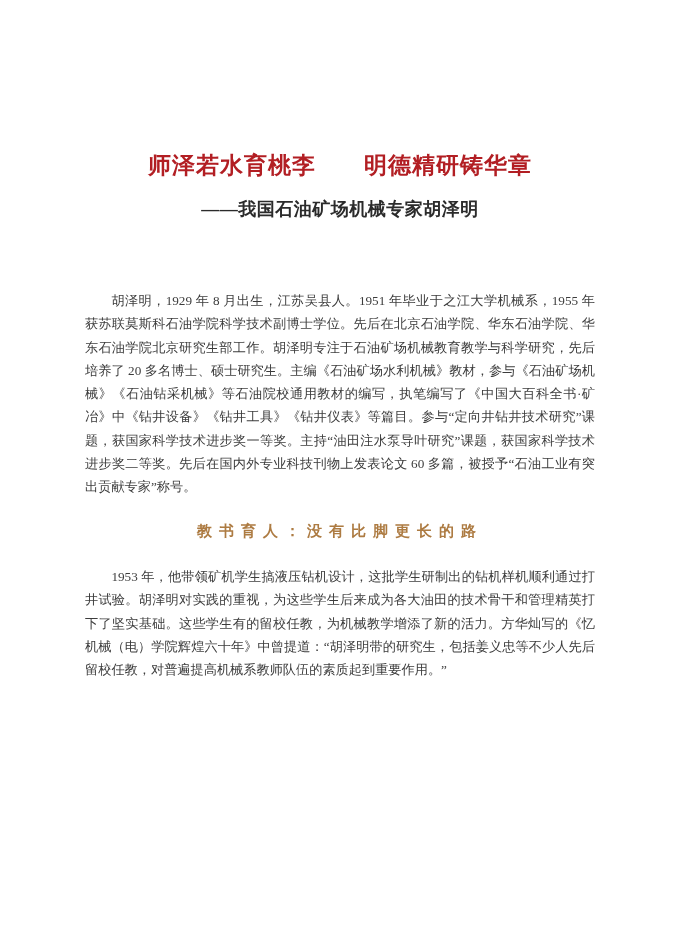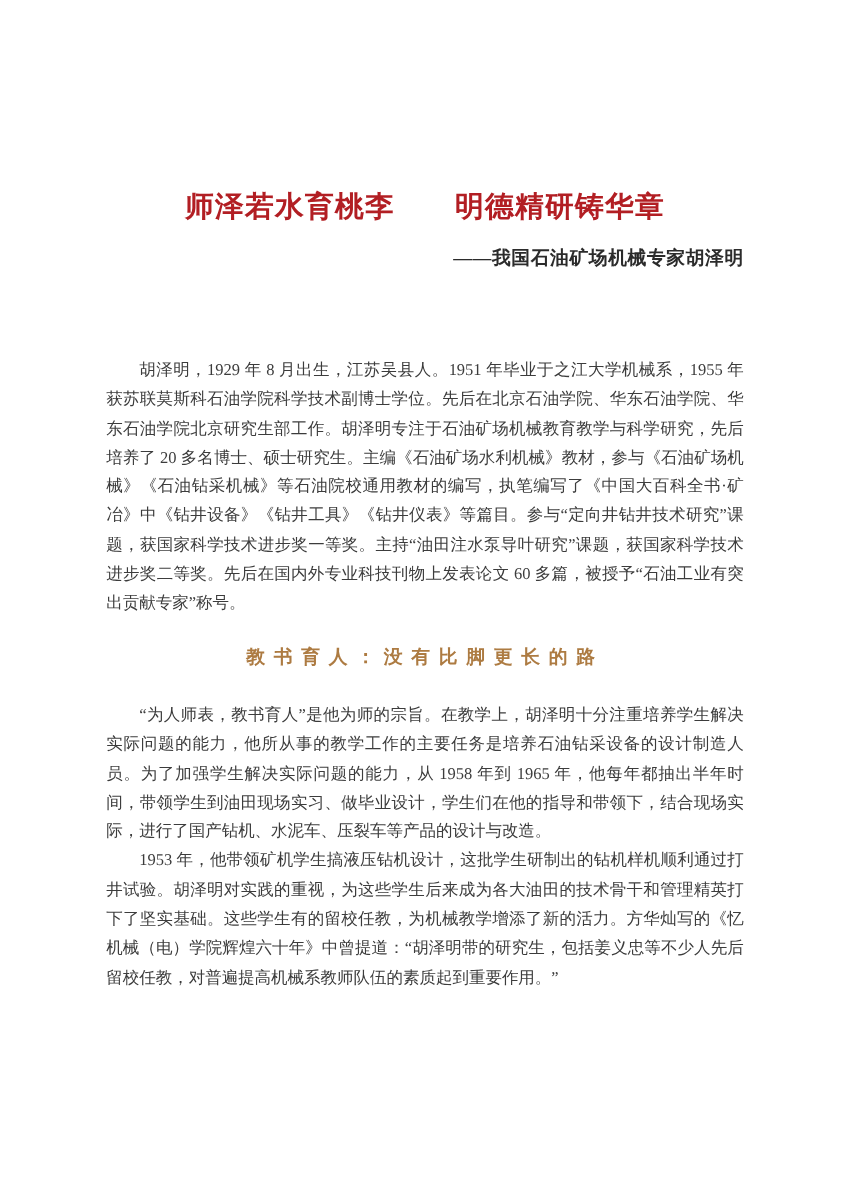--- a/index.html
+++ b/index.html
@@ -25,22 +25,22 @@
     padding-top: 150px;
     text-align: center;
     font-size: 23px;
     font-weight: bold;
     letter-spacing: 1px;
     color: var(--title-red, #b21e23);
     font-family: "Liberation Serif", serif;
   }
   .doc-subtitle {
     margin-top: 16px;
-    text-align: right;
-    font-size: 15px;
+    text-align: center;
+    font-size: 18px;
     font-weight: bold;
     color: #2b2b2b;
     letter-spacing: 0.5px;
   }
   .article {
     margin-top: 68px;
     color: var(--body-color, #3c3c3c);
     font-size: 13.2px;
     line-height: 23.3px;
     text-align: justify;
@@ -71,19 +71,18 @@
 
     <div class="article">
 
       <div>
           <p class="para">胡泽明，1929 年 8 月出生，江苏吴县人。1951 年毕业于之江大学机械系，1955 年获苏联莫斯科石油学院科学技术副博士学位。先后在北京石油学院、华东石油学院、华东石油学院北京研究生部工作。胡泽明专注于石油矿场机械教育教学与科学研究，先后培养了 20 多名博士、硕士研究生。主编《石油矿场水利机械》教材，参与《石油矿场机械》《石油钻采机械》等石油院校通用教材的编写，执笔编写了《中国大百科全书·矿冶》中《钻井设备》《钻井工具》《钻井仪表》等篇目。参与“定向井钻井技术研究”课题，获国家科学技术进步奖一等奖。主持“油田注水泵导叶研究”课题，获国家科学技术进步奖二等奖。先后在国内外专业科技刊物上发表论文 60 多篇，被授予“石油工业有突出贡献专家”称号。</p>
         </div>
 
       <div class="section-heading">教书育人：没有比脚更长的路</div>
 
       <div>
-          <p class="para">“为人师表，教书育人”是他为师的宗旨。在教学上，胡泽明十分注重培养学生解决实际问题的能力，他所从事的教学工作的主要任务是培养石油钻采设备的设计制造人员。为了加强学生解决实际问题的能力，从 1958 年到 1965 年，他每年都抽出半年时间，带领学生到油田现场实习、做毕业设计，学生们在他的指导和带领下，结合现场实际，进行了国产钻机、水泥车、压裂车等产品的设计与改造。</p>
           <p class="para">1953 年，他带领矿机学生搞液压钻机设计，这批学生研制出的钻机样机顺利通过打井试验。胡泽明对实践的重视，为这些学生后来成为各大油田的技术骨干和管理精英打下了坚实基础。这些学生有的留校任教，为机械教学增添了新的活力。方华灿写的《忆机械（电）学院辉煌六十年》中曾提道：“胡泽明带的研究生，包括姜义忠等不少人先后留校任教，对普遍提高机械系教师队伍的素质起到重要作用。”</p>
         </div>
 
     </div>
   </div>
 </div>
 
 </body></html>

